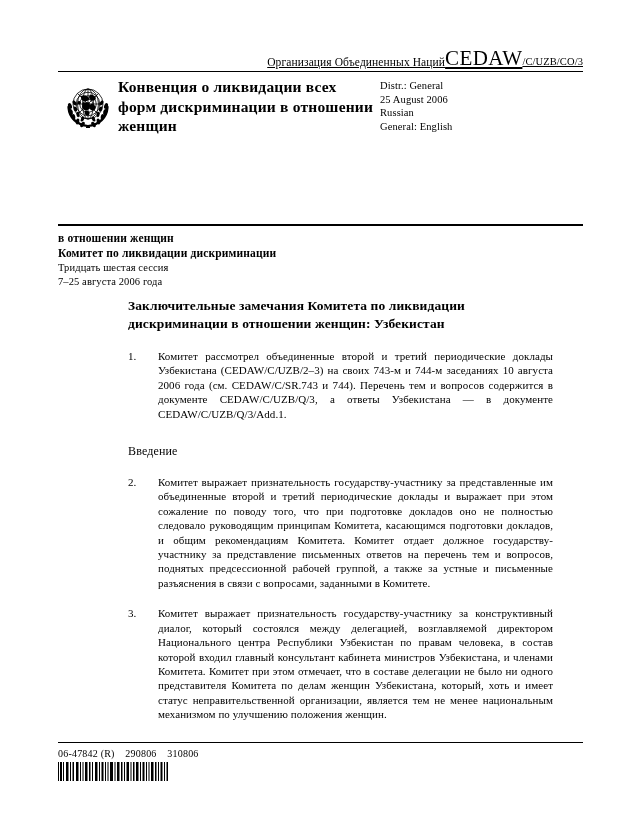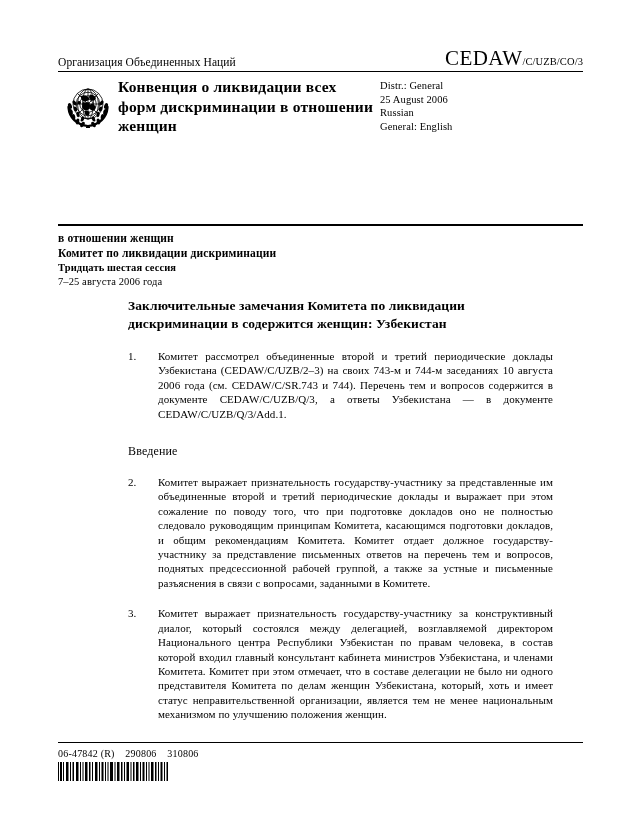--- a/index.html
+++ b/index.html
@@ -26,22 +26,23 @@
   
   .masthead {
     position: absolute;
     left: 58px;
     top: 47px;
     width: 525px;
   }
   .masthead-top {
     display: flex;
     align-items: flex-end;
-    justify-content: space-between;
+    justify-content: flex-end;
     height: 22px;
+    text-decoration: underline;
   }
   .org-name {
     font-family: "Liberation Serif", "DejaVu Serif", serif;
     font-size: 11.5px;
     line-height: 14px;
     letter-spacing: 0.1px;
     white-space: nowrap;
   }
   .symbol-line {
     display: flex;
@@ -121,21 +122,21 @@
     top: 231px;
     width: 360px;
   }
   .committee-title {
     font-weight: bold;
     font-size: 11.5px;
     line-height: 14.5px;
     letter-spacing: 0.15px;
   }
   .committee-session {
-    font-weight: bold;
+    font-weight: normal;
     font-size: 10.5px;
     line-height: 14px;
     letter-spacing: 0.1px;
     margin-top: 1px;
   }
   .committee-dates {
     font-size: 10.5px;
     line-height: 14px;
     letter-spacing: 0.1px;
   }
@@ -298,21 +299,21 @@
 
   <div class="committee">
     <div class="committee-title">в отношении женщин</div>
     <div class="committee-title">Комитет по ликвидации дискриминации</div>
     <div class="committee-session">Тридцать шестая сессия</div>
     <div class="committee-dates">7–25 августа 2006 года</div>
   </div>
 
   <div class="content">
 
-    <div class="doc-title">Заключительные замечания Комитета по ликвидации дискриминации в содержится женщин: Узбекистан</div>
+    <div class="doc-title">Заключительные замечания Комитета по ликвидации дискриминации в отношении женщин: Узбекистан</div>
 
     <div class="para">
       <span class="para-num">1.</span>
       <span>Комитет рассмотрел объединенные второй и третий периодические доклады Узбекистана (CEDAW/C/UZB/2–3) на своих 743-м и 744-м заседаниях 10 августа 2006 года (см. CEDAW/C/SR.743 и 744). Перечень тем и вопросов содержится в документе CEDAW/C/UZB/Q/3, а ответы Узбекистана — в документе CEDAW/C/UZB/Q/3/Add.1.</span>
     </div>
 
     <div class="section-heading">Введение</div>
 
     <div class="para">
       <span class="para-num">2.</span>

